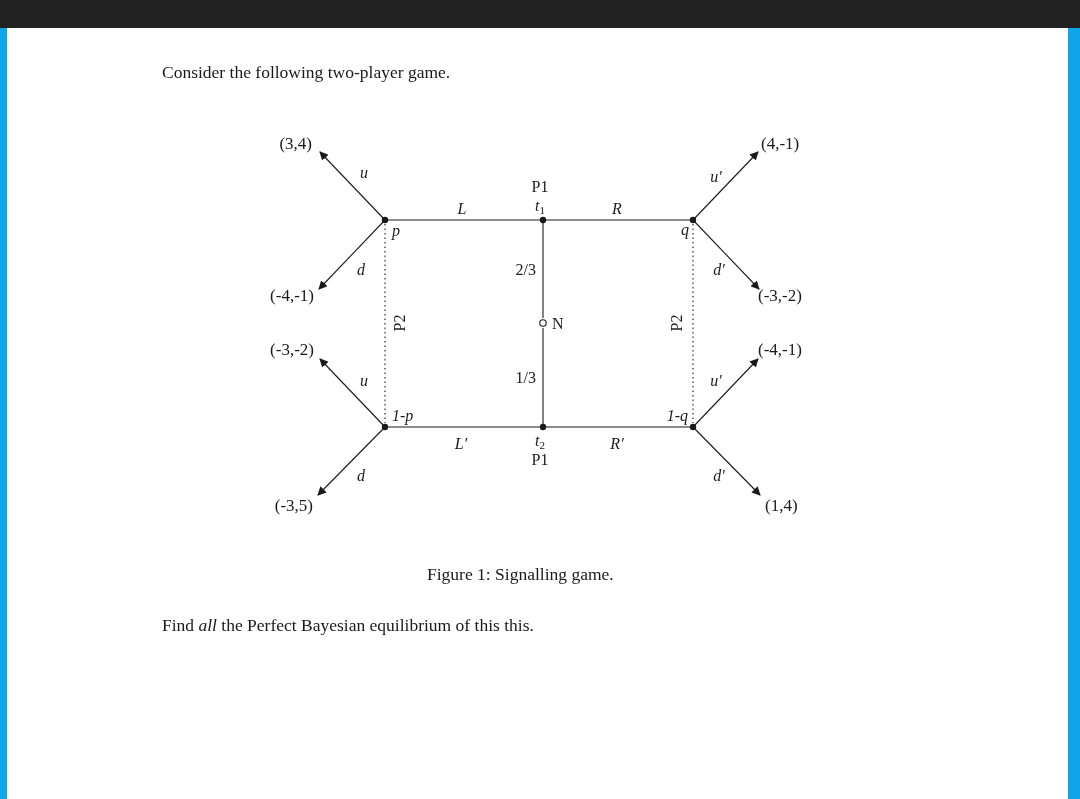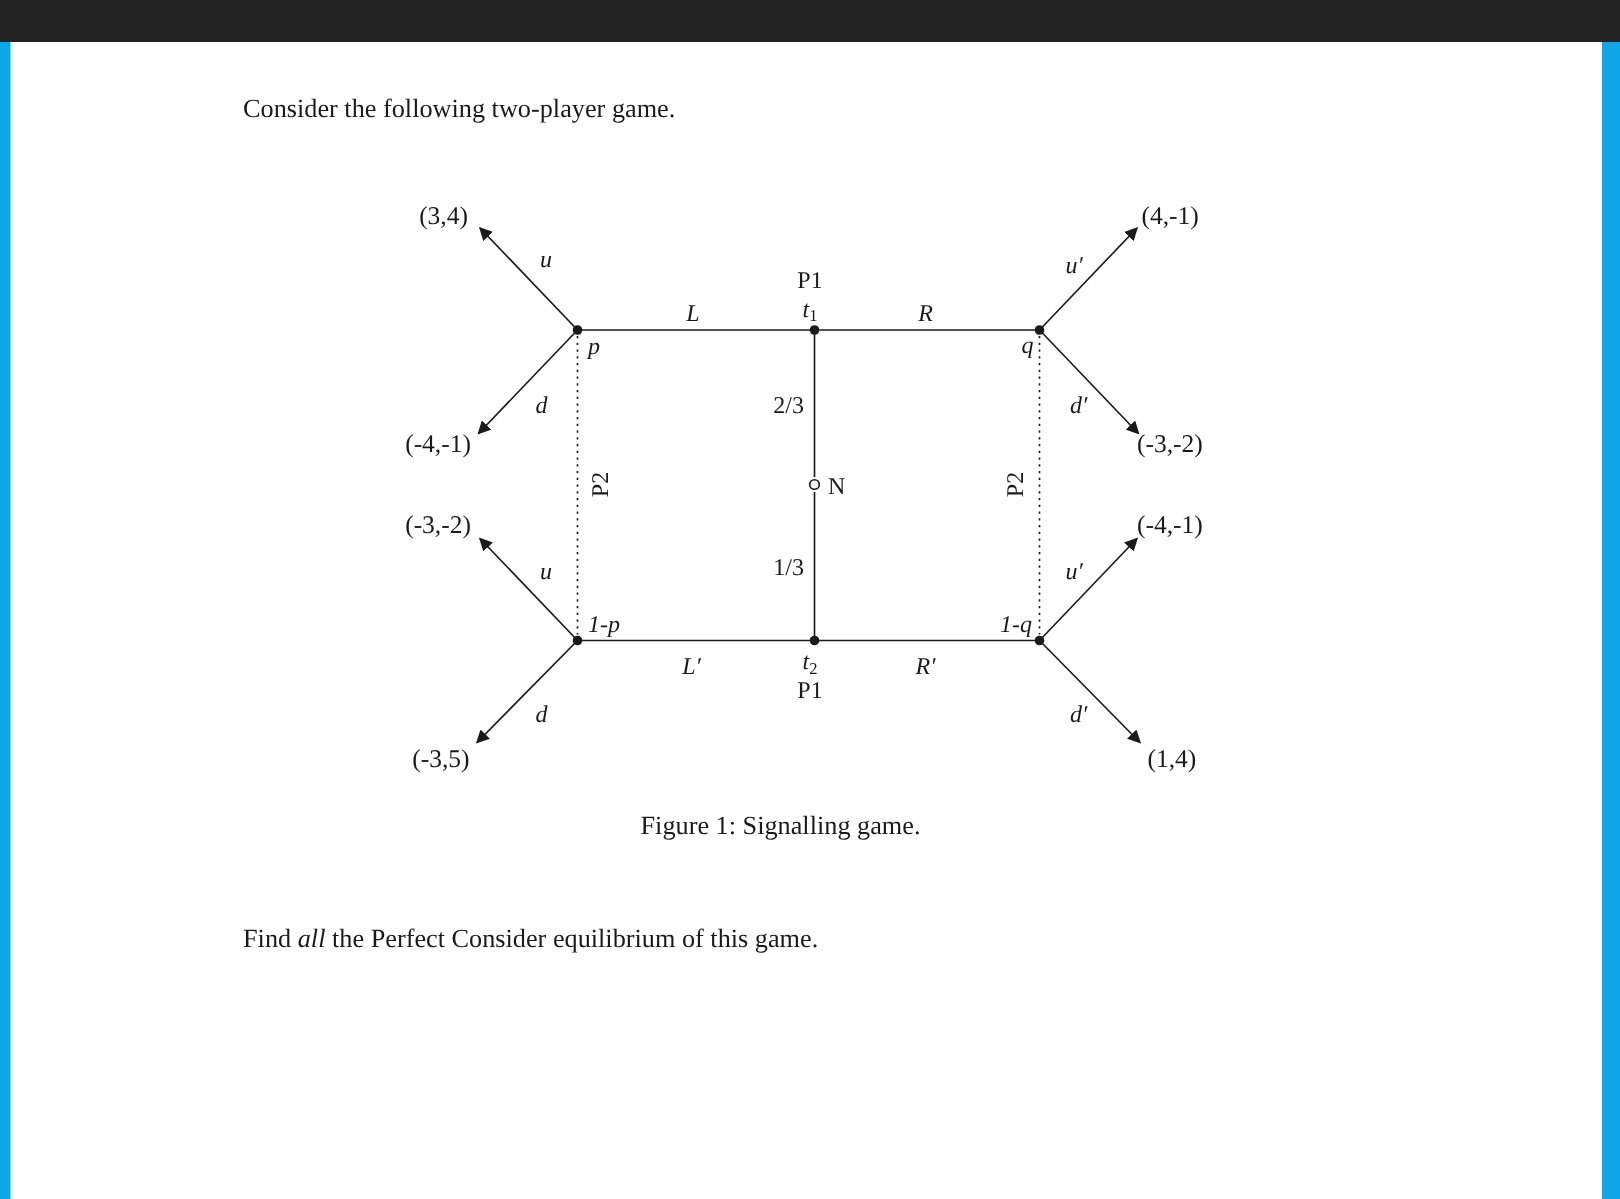--- a/index.html
+++ b/index.html
@@ -19,21 +19,21 @@
   }
   .textline{
     position:absolute;
     margin:0;
     font-size:17.5px;
     line-height:1.2;
     color:#1a1a1a;
     white-space:pre;
   }
   .intro{left:162px;top:34px;}
-  .caption{left:427px;top:512px;}
+  .caption{left:427px;top:536px;}
   .question{left:162px;top:587px;}
   .question em{}
   svg.figure{position:absolute;left:0;top:0;}
   .edge{stroke:#1a1a1a;stroke-width:1.1;fill:none;}
   .dotted{stroke-dasharray:1.5 3;}
   .lbl{
     font-family:"Liberation Serif","DejaVu Serif",serif;
     font-size:16px;fill:#1a1a1a;
   }
   .it{font-style:italic;}
@@ -118,14 +118,14 @@
     <text class="lbl pay" x="314" y="327" text-anchor="end">(-3,-2)</text>
     <text class="lbl pay" x="313" y="483" text-anchor="end">(-3,5)</text>
     <text class="lbl pay" x="761" y="121" text-anchor="start">(4,-1)</text>
     <text class="lbl pay" x="758" y="273" text-anchor="start">(-3,-2)</text>
     <text class="lbl pay" x="758" y="327" text-anchor="start">(-4,-1)</text>
     <text class="lbl pay" x="765" y="483" text-anchor="start">(1,4)</text>
   </svg>
 
   <p class="textline caption">Figure 1: Signalling game.</p>
 
-  <p class="textline question"><span>Find </span><em>all</em><span> the Perfect Consider equilibrium of this game.</span></p>
+  <p class="textline question"><span>Find </span><em>all</em><span> the Perfect Bayesian equilibrium of this this.</span></p>
 </div>
 
 </body></html>

